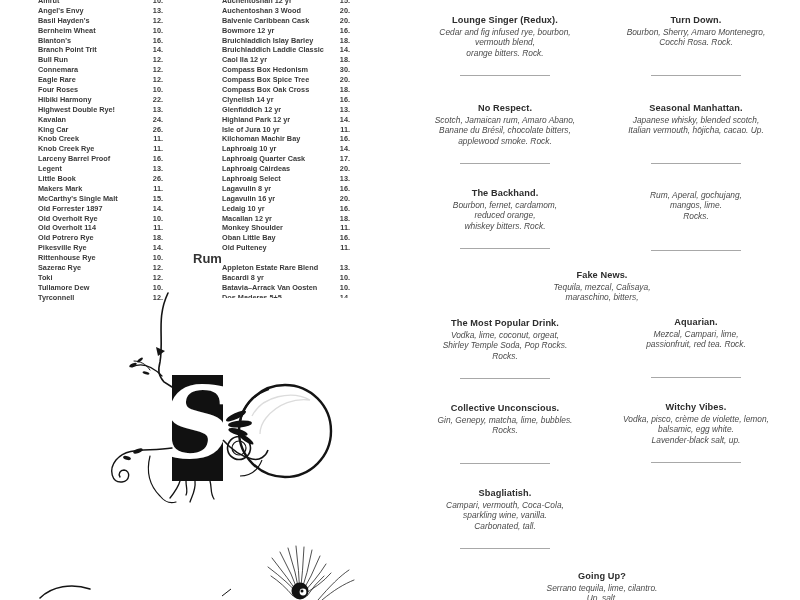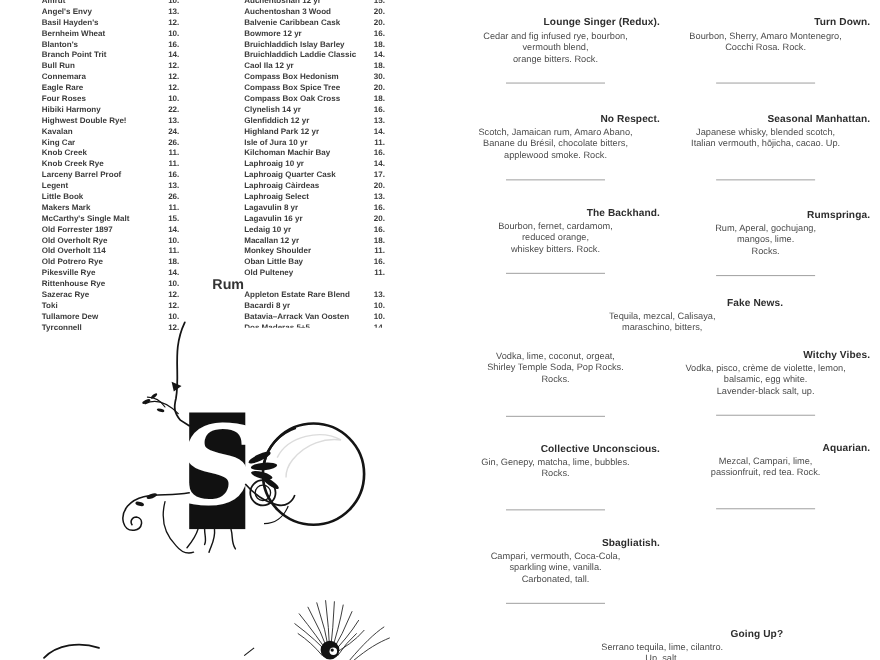--- a/index.html
+++ b/index.html
@@ -16,22 +16,22 @@
   .srow .nm{white-space:nowrap;}
   .srow .pr{flex-shrink:0;margin-left:3px;}
   #rum-label{position:absolute;left:193px;top:251px;font-size:13px;font-weight:700;color:#333;}
 
   
   .ccol{position:absolute;top:0;height:600px;}
   #ccol-left{left:410px;width:190px;}
   #ccol-right{left:601px;width:190px;}
   #ccenter{position:absolute;left:492px;top:0;width:220px;height:545px;}
   .entry{position:absolute;left:0;width:100%;text-align:center;}
-  .entry .title{font-size:9.2px;font-weight:700;color:#2d2d2d;line-height:12px;letter-spacing:.1px;text-align:right;}
-  .entry .desc{font-size:8.4px;line-height:10.3px;color:#4b4b4b;white-space:pre-line;margin-top:1px;}
+  .entry .title{font-size:9.2px;font-weight:700;color:#2d2d2d;line-height:12px;letter-spacing:.1px;}
+  .entry .desc{font-size:8.4px;line-height:10.3px;color:#4b4b4b;white-space:pre-line;margin-top:1px;font-style:italic;}
   .entry .divider{position:absolute;left:50%;transform:translateX(-50%);top:61px;width:90px;
         border-top:1px solid #a8a8a8;}
   #ccol-left  div.entry:nth-of-type(1){top:14px}
   #ccol-left  div.entry:nth-of-type(2){top:102px}
   #ccol-left  div.entry:nth-of-type(3){top:187px}
   #ccol-left  div.entry:nth-of-type(4){top:317px}
   #ccol-left  div.entry:nth-of-type(5){top:402px}
   #ccol-left  div.entry:nth-of-type(6){top:487px}
   #ccol-right div.entry:nth-of-type(1){top:14px}
   #ccol-right div.entry:nth-of-type(2){top:102px}
@@ -385,20 +385,21 @@
 
       <div class="entry">
         <div class="title">The Backhand.</div>
         <div class="desc">Bourbon, fernet, cardamom,
 reduced orange,
 whiskey bitters. Rock.</div>
         <div class="divider"></div>
       </div>
 
       <div class="entry">
+        <div class="title">The Most Popular Drink.</div>
         <div class="desc">Vodka, lime, coconut, orgeat,
 Shirley Temple Soda, Pop Rocks.
 Rocks.</div>
         <div class="divider"></div>
       </div>
 
       <div class="entry">
         <div class="title">Collective Unconscious.</div>
         <div class="desc">Gin, Genepy, matcha, lime, bubbles.
 Rocks.</div>
@@ -425,39 +426,38 @@
       </div>
 
       <div class="entry">
         <div class="title">Seasonal Manhattan.</div>
         <div class="desc">Japanese whisky, blended scotch,
 Italian vermouth, hōjicha, cacao. Up.</div>
         <div class="divider"></div>
       </div>
 
       <div class="entry">
-        <div class="title">Rumspringa.</div>
         <div class="desc">Rum, Aperal, gochujang,
 mangos, lime.
 Rocks.</div>
+        <div class="divider"></div>
+      </div>
+
+      <div class="entry">
+        <div class="title">Aquarian.</div>
+        <div class="desc">Mezcal, Campari, lime,
+passionfruit, red tea. Rock.</div>
         <div class="divider"></div>
       </div>
 
       <div class="entry">
         <div class="title">Witchy Vibes.</div>
         <div class="desc">Vodka, pisco, crème de violette, lemon,
 balsamic, egg white.
 Lavender-black salt, up.</div>
-        <div class="divider"></div>
-      </div>
-
-      <div class="entry">
-        <div class="title">Aquarian.</div>
-        <div class="desc">Mezcal, Campari, lime,
-passionfruit, red tea. Rock.</div>
         <div class="divider"></div>
       </div>
     </div>
 
   <div id="ccenter">
 
       <div class="entry">
         <div class="title">Fake News.</div>
         <div class="desc">Tequila, mezcal, Calisaya,
 maraschino, bitters,</div>

